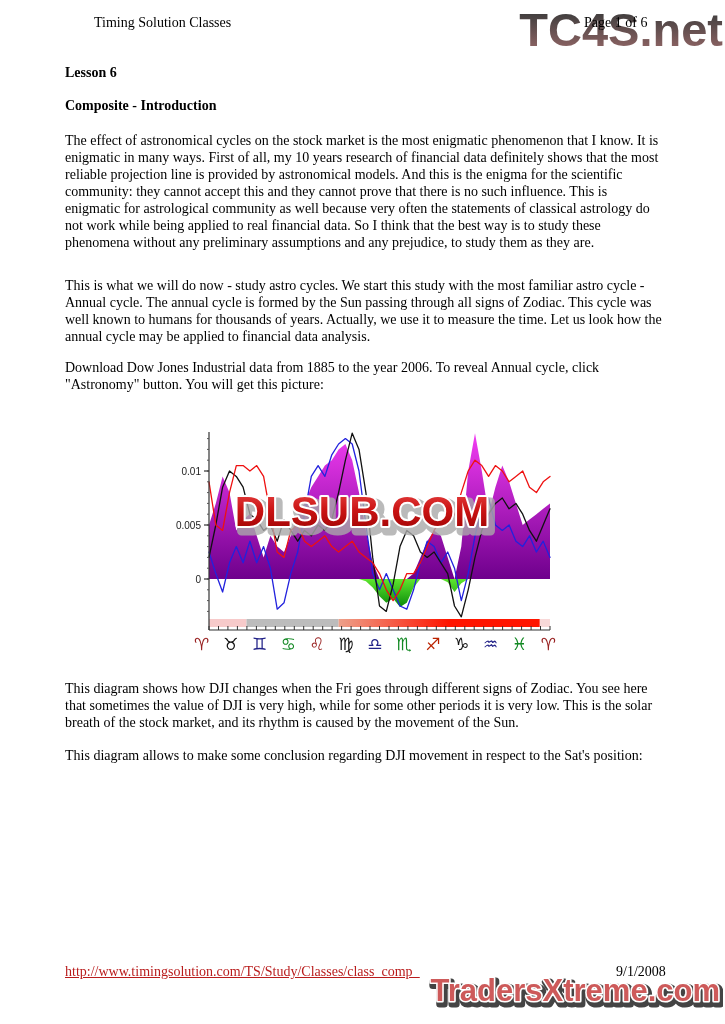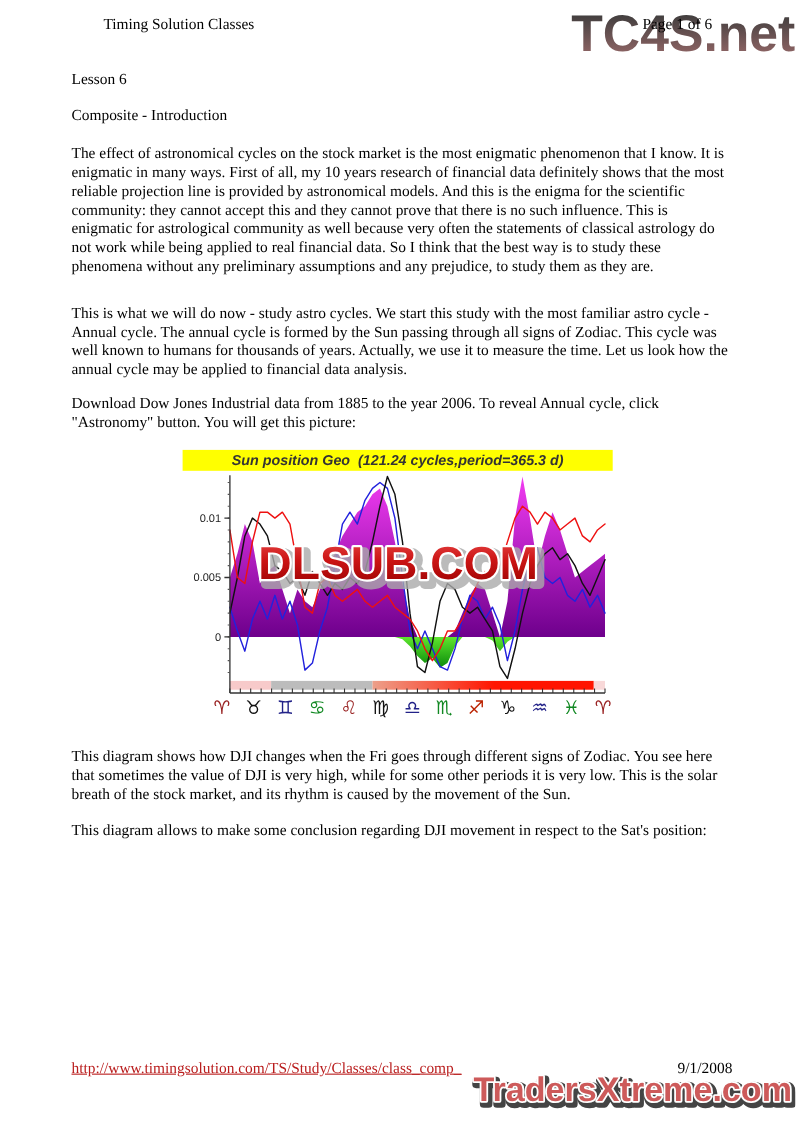--- a/index.html
+++ b/index.html
@@ -1,21 +1,21 @@
 <!DOCTYPE html>
 <html><head>
 <meta charset="utf-8">
 <style>
   html,body{margin:0;padding:0;background:#ffffff;}
   body{width:725px;height:1024px;position:relative;overflow:hidden;
        font-family:"Liberation Serif", serif;color:#000;}
   .abs{position:absolute;}
   .para{left:65px;width:600px;font-size:14px;line-height:17px;}
   .hdr{font-size:14px;margin-left:29px;}
-  .bold{font-weight:normal;}
+  .bold{font-weight:bold;}
   
   #figure{left:166px;top:404px;width:391px;height:256px;}
   #fig-title{position:absolute;left:0;top:5px;width:391px;height:19px;background:#ffff00;
              font-family:"Liberation Sans",sans-serif;font-style:italic;font-weight:bold;
              font-size:13px;line-height:19px;text-align:center;color:#333;white-space:pre;}
   #plot{position:absolute;left:0;top:24px;}
   #zodiac-row{position:absolute;left:28px;top:229px;width:362px;display:flex;
               justify-content:space-between;font-family:"DejaVu Sans",sans-serif;
               font-size:17px;font-weight:bold;line-height:22px;}
   #dlsub{position:absolute;left:14px;top:78px;}
@@ -42,21 +42,20 @@
 <div class="abs hdr" style="left:555px;top:15px">Page 1 of 6</div>
 
 <div class="abs para bold" style="top:64px">Lesson 6</div>
 <div class="abs para bold" style="top:97px">Composite - Introduction</div>
 
 <div class="abs para" style="top:132px">The effect of  astronomical cycles on the stock market is the most enigmatic phenomenon that I know. It is enigmatic in many ways. First of all, my 10 years research of financial data definitely shows that the most reliable projection line is provided by astronomical models. And this is the enigma for the scientific community: they cannot accept this and they cannot prove that there is no such influence. This is enigmatic for astrological community as well because very often the statements of classical astrology do not work while being applied to real financial data. So I think that the best way is to study these phenomena without any preliminary assumptions and any prejudice, to study them as they are.</div>
 <div class="abs para" style="top:277px">This is what we will do now - study astro cycles. We start this study with the most familiar astro cycle - Annual cycle. The annual cycle is formed by the Sun passing through all signs of Zodiac. This cycle was well known to humans for thousands of years. Actually, we use it to measure the time. Let us look how the annual cycle may be applied to financial data analysis.</div>
 <div class="abs para" style="top:359px">Download Dow Jones Industrial data from 1885 to the year 2006. To reveal Annual cycle, click "Astronomy" button. You will get this picture:</div>
 
 <div id="figure" class="abs">
-  <div id="fig-title">Sun position Geo  (121.24 cycles,period=365.3 d)</div>
   <svg id="plot" width="391" height="204" viewBox="0 0 391 204">
       <defs>
         <linearGradient id="ga0" x1="0" y1="0" x2="0" y2="1">
           <stop offset="0" stop-color="#f23cf2"></stop>
           <stop offset="1" stop-color="#6e008c"></stop>
         </linearGradient>
         <linearGradient id="ga1" x1="0" y1="0" x2="0" y2="1">
           <stop offset="0" stop-color="#5ee62e"></stop>
           <stop offset="1" stop-color="#0a8a0a"></stop>
         </linearGradient>

